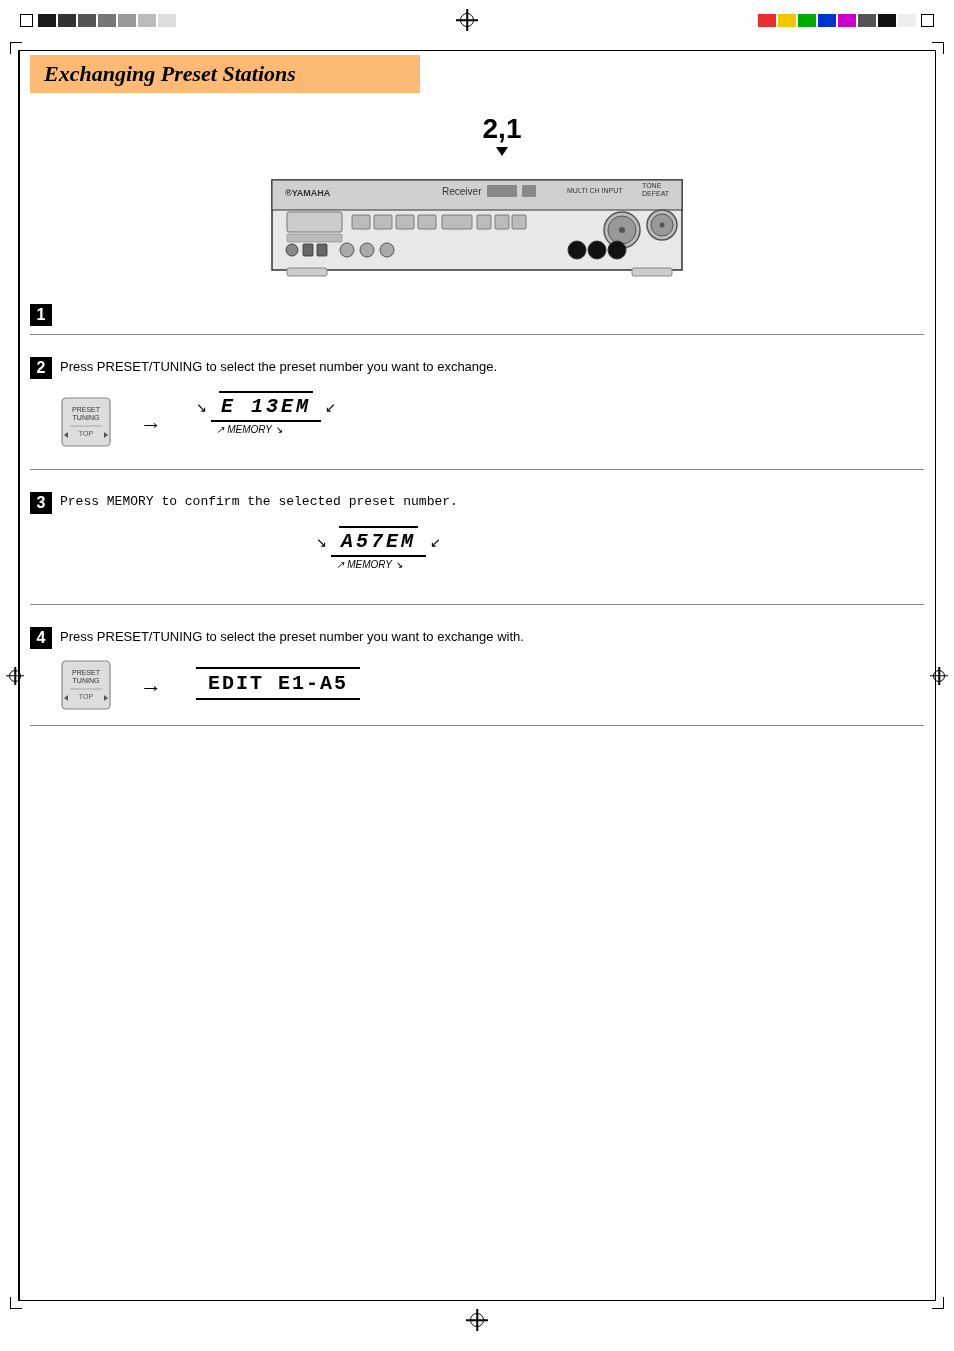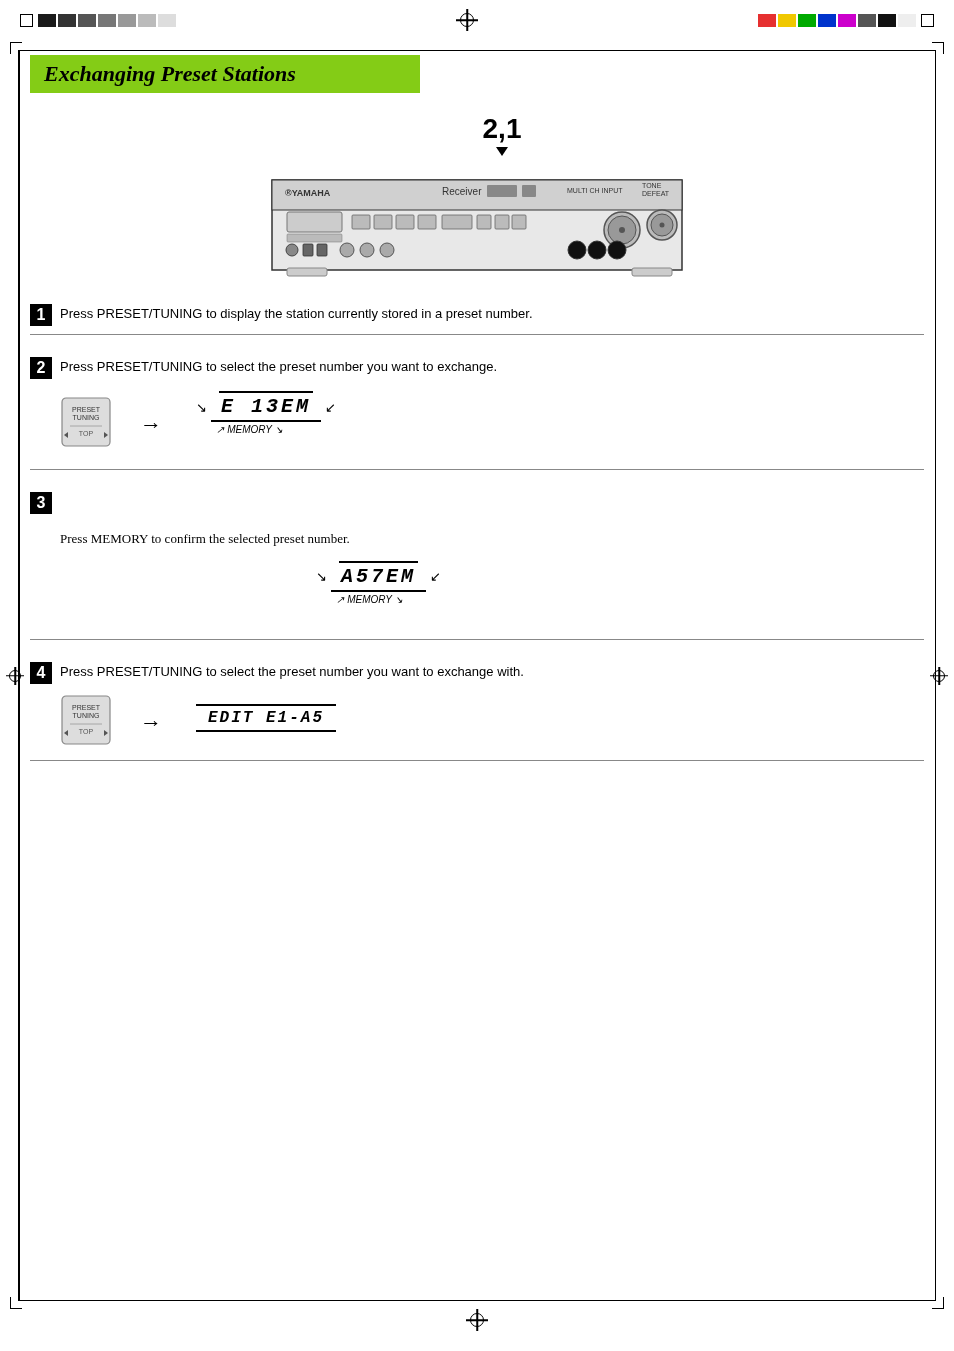--- a/index.html
+++ b/index.html
@@ -65,21 +65,21 @@
     
     .main-content {
       position: absolute;
       top: 55px;
       left: 30px;
       right: 30px;
     }
 
     
     .title-section {
-      background: #84cc16;
+      background: #fdba74;
       padding: 6px 14px;
       margin-bottom: 20px;
       display: inline-block;
       width: 390px;
     }
 
     .title-text {
       font-family: 'Times New Roman', serif;
       font-size: 22px;
       font-style: italic;
@@ -319,21 +319,20 @@
       <rect x="365" y="108" width="40" height="8" fill="#ccc" stroke="#888" stroke-width="1" rx="2"></rect>
     </svg>
   </div>
 
   
   <div class="steps-section">
 
     <div class="step-block">
       <div style="display:flex;align-items:flex-start;gap:8px;padding:4px 0;">
         <div class="step-num-box">1</div>
-        <div class="step-desc" style="font-size:13px;font-family:Arial,sans-serif;line-height:1.5;">Press PRESET/TUNING to display the station currently stored in a preset number.</div>
       </div>
     </div>
 
     <div class="step-block">
       <div style="display:flex;align-items:flex-start;gap:8px;padding:4px 0;">
         <div class="step-num-box">2</div>
         <div class="step-desc" style="font-size:13px;font-family:Arial,sans-serif;line-height:1.5;">Press PRESET/TUNING to select the preset number you want to exchange.</div>
       </div>
 
       <div style="display:flex;align-items:center;gap:28px;margin:6px 0 10px 30px;">
@@ -365,21 +364,21 @@
           <div style="display:flex;align-items:center;gap:4px;margin-left:20px;margin-top:2px;">
             <span style="font-size:10px;font-style:italic;font-family:Arial,sans-serif;">↗ <span>MEMORY</span> ↘</span>
           </div>
         </div>
       </div>
     </div>
 
     <div class="step-block">
       <div style="display:flex;align-items:flex-start;gap:8px;padding:4px 0;">
         <div class="step-num-box">3</div>
-        <div class="step-desc" style="font-size:13px;font-family:Liberation Serif, serif;line-height:1.5;margin-top:37px;">Press MEMORY to confirm the selected preset number.</div>
+        <div class="step-desc" style="font-size:13px;font-family:Liberation Mono, monospace;line-height:1.5;">Press MEMORY to confirm the selected preset number.</div>
       </div>
 
       <div style="margin:6px 0 10px 280px;">
         <div style="position:relative;display:inline-block;padding:4px 18px 20px 6px;">
           <div style="display:flex;align-items:center;gap:4px;">
             <span style="font-size:13px;">↘</span>
             <div style="position:relative;">
               <div style="position:absolute;top:-2px;left:8px;right:8px;height:2px;border-top:2px solid #000;"></div>
               <div style="font-family:'Courier New',monospace;font-size:20px;font-style:italic;font-weight:bold;letter-spacing:3px;border-bottom:2px solid #000;padding:2px 10px 2px 10px;">A57EM</div>
             </div>
@@ -406,19 +405,19 @@
           <text x="26" y="24" text-anchor="middle" font-size="7" font-family="Arial" fill="#333">TUNING</text>
           <line x1="10" y1="30" x2="42" y2="30" stroke="#999" stroke-width="0.8"></line>
           <text x="26" y="40" text-anchor="middle" font-size="7" font-family="Arial" fill="#555">TOP</text>
           <polygon points="8,36 4,39 8,42" fill="#555"></polygon>
           <polygon points="44,36 48,39 44,42" fill="#555"></polygon>
         </svg>
 
         <div style="font-size:22px;font-weight:bold;">→</div>
 
         <div style="position:relative;display:inline-block;padding:4px 8px 8px 6px;">
-          <div style="font-family:'Courier New',monospace;font-size:16px;font-style:italic;font-weight:bold;letter-spacing:2px;border-bottom:2px solid #000;border-top:2px solid #000;padding:3px 12px;">EDIT  E1-A5</div>
+          <div style="font-family:'Courier New',monospace;font-size:20px;font-weight:bold;letter-spacing:2px;border-bottom:2px solid #000;border-top:2px solid #000;padding:3px 12px;">EDIT  E1-A5</div>
         </div>
       </div>
     </div>
 
   </div>
 </div>
 
 </body></html>

